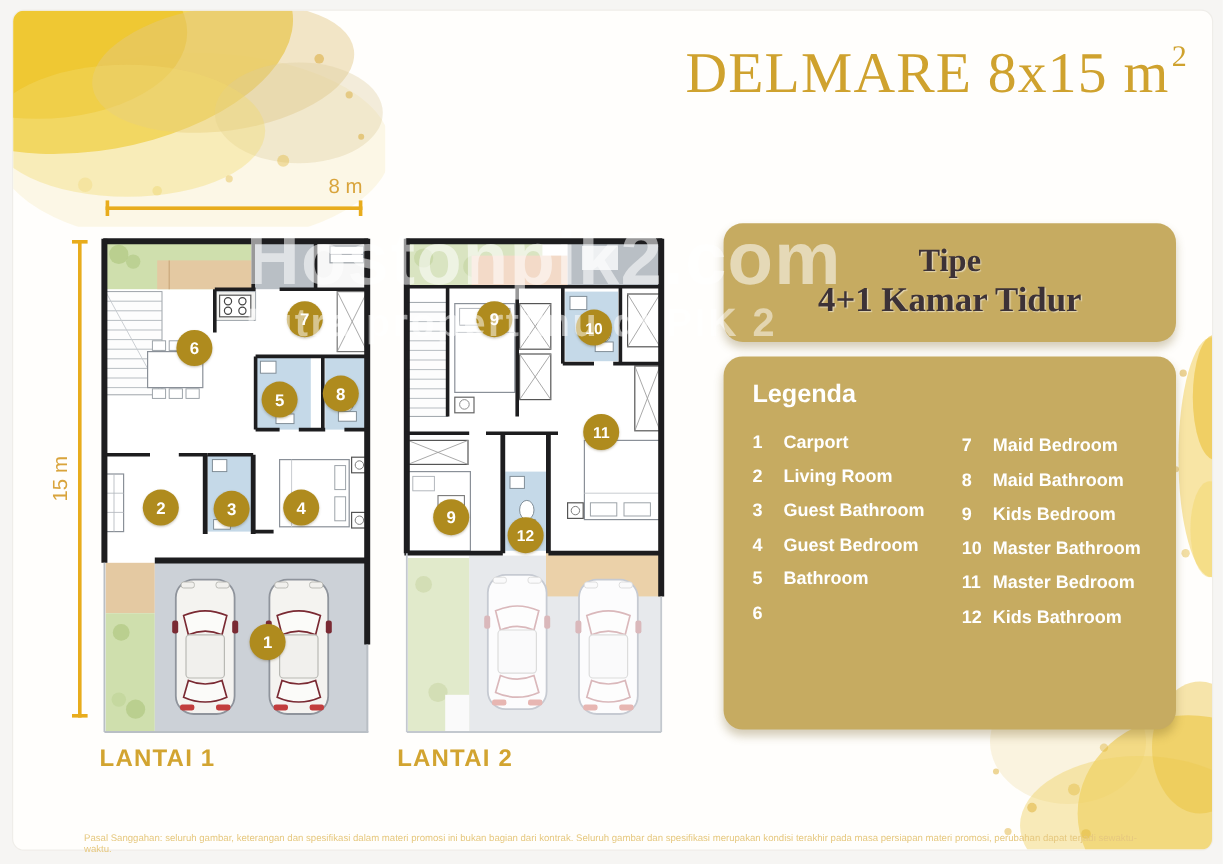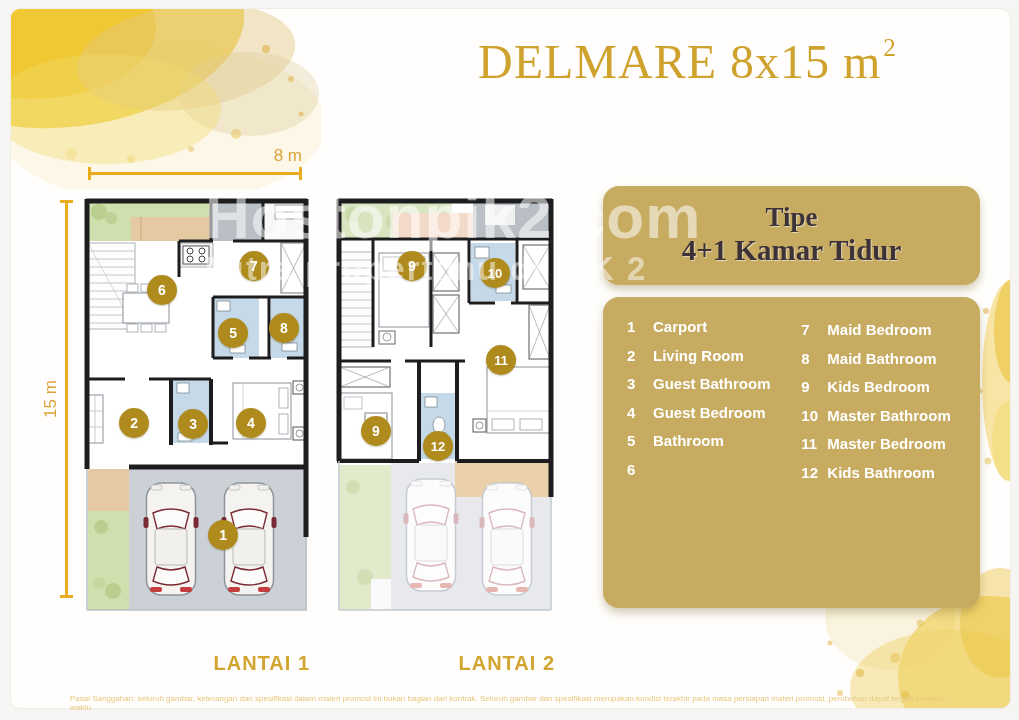--- a/index.html
+++ b/index.html
@@ -6,42 +6,42 @@
   body{
     width:1019px;height:720px;position:relative;overflow:hidden;
     background:#f6f5f3;font-family:"Liberation Sans",sans-serif;
   }
   .card{
     position:absolute;left:10px;top:8px;width:999px;height:699px;
     background:#fffefc;border:1px solid #efede9;border-radius:10px;overflow:hidden;
   }
   .splash{position:absolute;pointer-events:none}
   .brand-title{
-    position:absolute;left:478px;top:34px;width:512px;text-align:left;
+    position:absolute;left:478px;top:34px;width:512px;text-align:right;
     font-family:"Liberation Serif",serif;font-size:48px;font-weight:500;
     color:#cfa22e;letter-spacing:1px;z-index:5;
   }
   .brand-title sup{font-size:25px;vertical-align:22px;margin-left:2px}
 
   
   .plan{position:absolute;z-index:4}
   #plan1{left:83px;top:197px;width:227px;height:416px}
   #plan2{left:335px;top:197px;width:220px;height:416px}
   .plan svg{position:absolute;left:0;top:0;width:100%;height:100%}
   .marker{
     position:absolute;width:30px;height:30px;border-radius:50%;
     background:#af8b1e;color:#fff;font-weight:bold;font-size:14px;
     display:flex;align-items:center;justify-content:center;
     transform:translate(-50%,-50%);box-shadow:0 1px 2px rgba(80,60,10,.3);
     z-index:6;
   }
   .marker.two{font-size:13px}
 
   .floor-label{
-    position:absolute;top:652px;text-align:right;font-size:20px;font-weight:bold;
+    position:absolute;top:621px;text-align:left;font-size:20px;font-weight:bold;
     color:#d2a430;letter-spacing:1px;z-index:5;
   }
   #floor-label-1{left:83px;width:227px}
   #floor-label-2{left:331px;width:224px}
 
   
   .dim-top{position:absolute;left:88px;top:146px;width:214px;text-align:right;z-index:5}
   .dim-top .dim-label{font-size:17px;color:#d9a43c;margin-bottom:6px}
   .dim-top .dim-bar{position:relative;height:3px;background:#e8ac1c}
   .dim-top .dim-bar::before,.dim-top .dim-bar::after{
@@ -335,20 +335,21 @@
 
 <div class="floor-label" id="floor-label-1">LANTAI 1</div>
 <div class="floor-label" id="floor-label-2">LANTAI 2</div>
 
 <div class="panel panel-header">
   <div class="line1">Tipe</div>
   <div class="line2">4+1 Kamar Tidur</div>
 </div>
 
 <div class="panel panel-legend">
+  <div class="legend-title">Legenda</div>
   <div class="legend-cols">
     <div class="legend-col" data-legend-col="0">
         <div class="leg-row">
           <span class="leg-num">1</span>
           <span class="leg-label">Carport</span>
         </div>
         <div class="leg-row">
           <span class="leg-num">2</span>
           <span class="leg-label">Living Room</span>
         </div>

